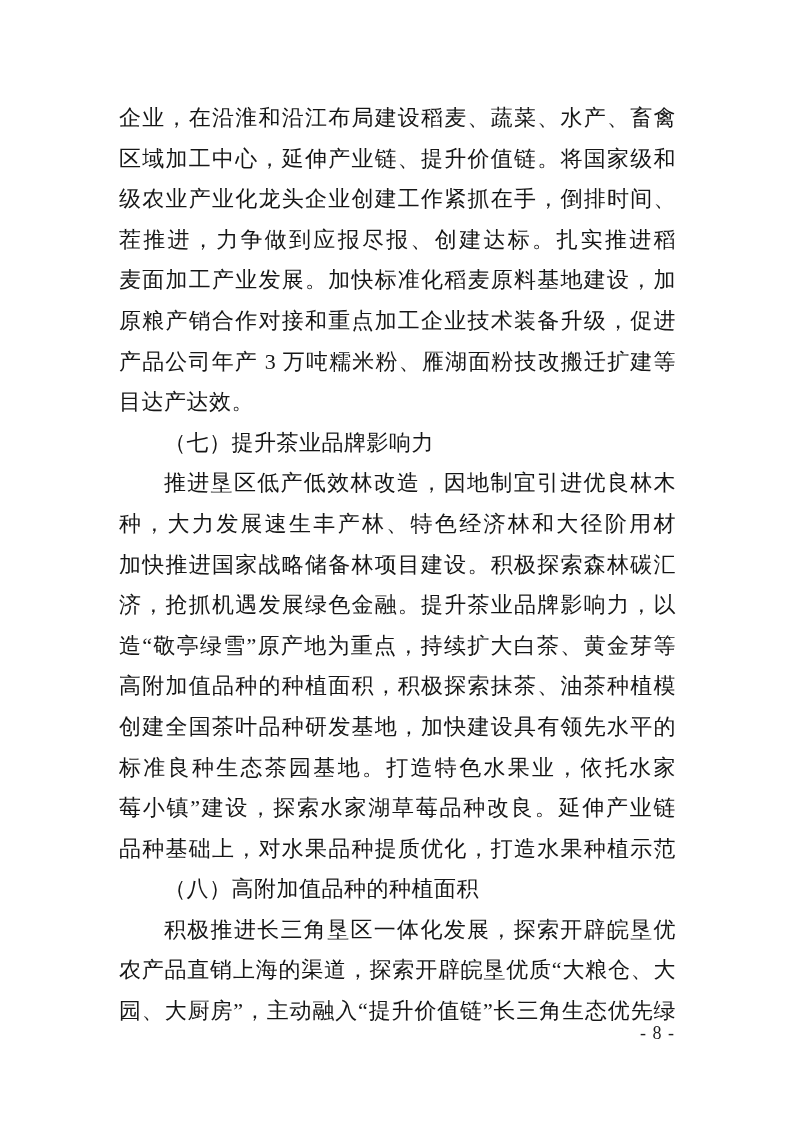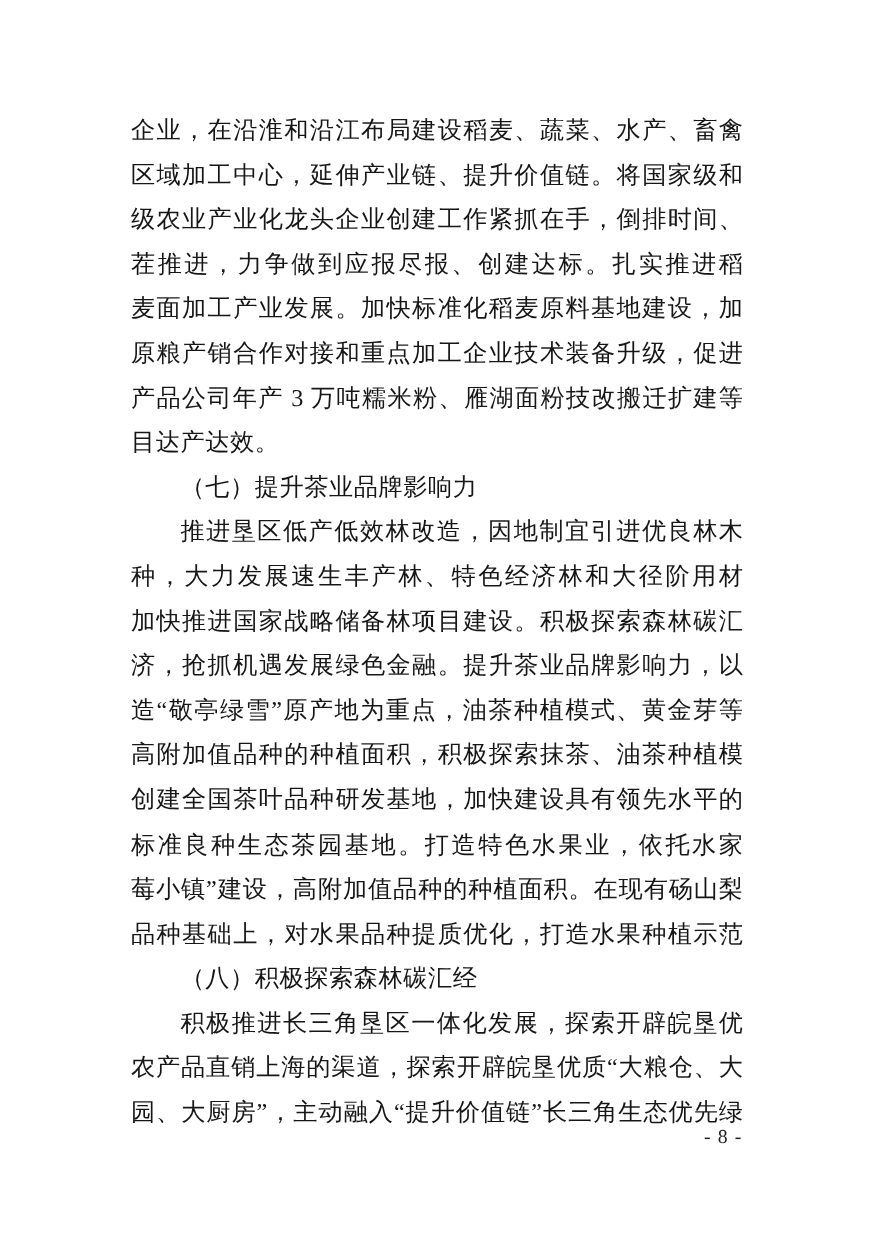--- a/index.html
+++ b/index.html
@@ -64,25 +64,25 @@
       <div class="line fill">茬推进，力争做到应报尽报、创建达标。扎实推进稻米、</div>
       <div class="line fill">麦面加工产业发展。加快标准化稻麦原料基地建设，加强</div>
       <div class="line fill">原粮产销合作对接和重点加工企业技术装备升级，促进农</div>
       <div class="line fill">产品公司年产 3 万吨糯米粉、雁湖面粉技改搬迁扩建等项</div>
       <div class="line">目达产达效。</div>
       <div class="line indent">（七）提升茶业品牌影响力</div>
       <div class="line fill indent">推进垦区低产低效林改造，因地制宜引进优良林木品</div>
       <div class="line fill">种，大力发展速生丰产林、特色经济林和大径阶用材林，</div>
       <div class="line fill">加快推进国家战略储备林项目建设。积极探索森林碳汇经</div>
       <div class="line fill">济，抢抓机遇发展绿色金融。提升茶业品牌影响力，以打</div>
-      <div class="line fill">造“敬亭绿雪”原产地为重点，油茶种植模式、黄金芽等</div>
+      <div class="line fill">造“敬亭绿雪”原产地为重点，持续扩大白茶、黄金芽等</div>
       <div class="line fill">高附加值品种的种植面积，积极探索抹茶、油茶种植模式，</div>
       <div class="line fill">创建全国茶叶品种研发基地，加快建设具有领先水平的高</div>
       <div class="line fill">标准良种生态茶园基地。打造特色水果业，依托水家湖“草</div>
-      <div class="line fill">莓小镇”建设，高附加值品种的种植面积。在现有砀山梨</div>
+      <div class="line fill">莓小镇”建设，探索水家湖草莓品种改良。延伸产业链</div>
       <div class="line fill">品种基础上，对水果品种提质优化，打造水果种植示范园。</div>
-      <div class="line indent">（八）积极探索森林碳汇经</div>
+      <div class="line indent">（八）高附加值品种的种植面积</div>
       <div class="line fill indent">积极推进长三角垦区一体化发展，探索开辟皖垦优质</div>
       <div class="line fill">农产品直销上海的渠道，探索开辟皖垦优质“大粮仓、大菜</div>
       <div class="line fill">园、大厨房”，主动融入“提升价值链”长三角生态优先绿</div>
     </div>
   <div class="page-number">- 8 -</div>
 </div>
 
 </body></html>

